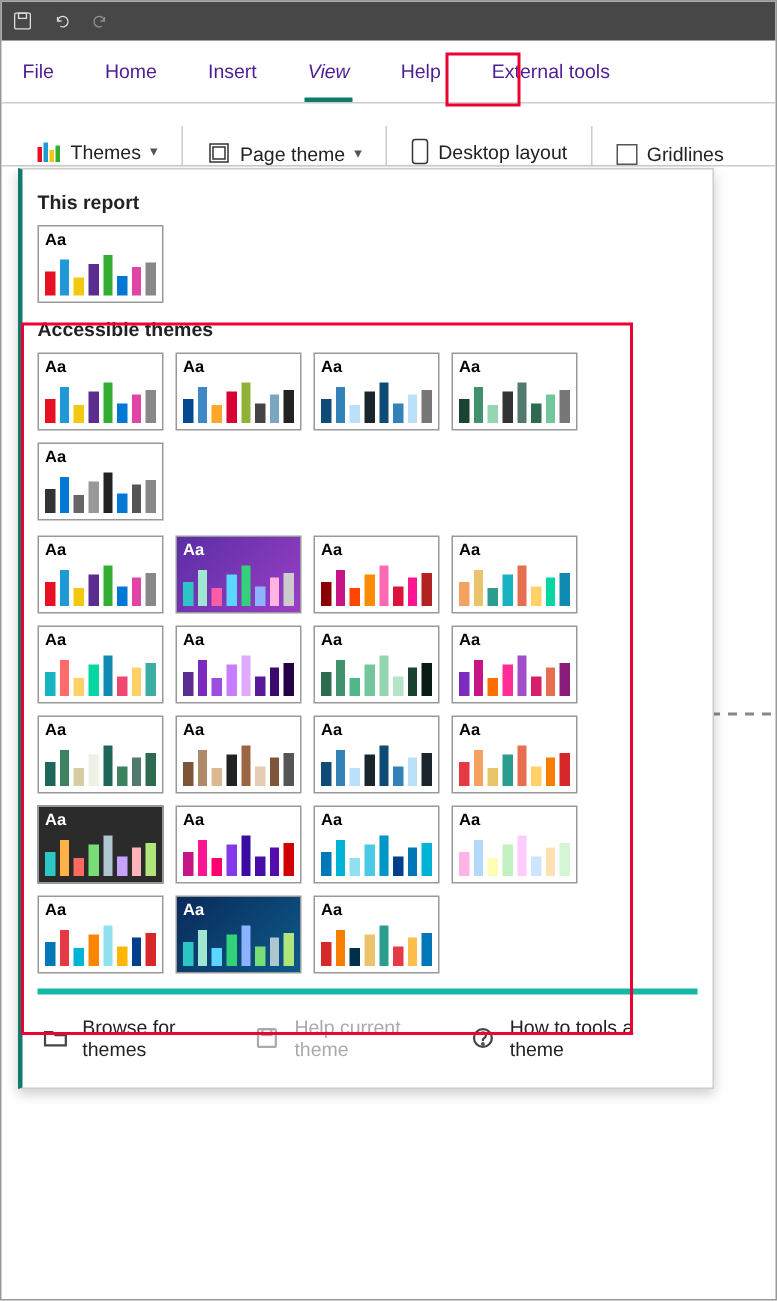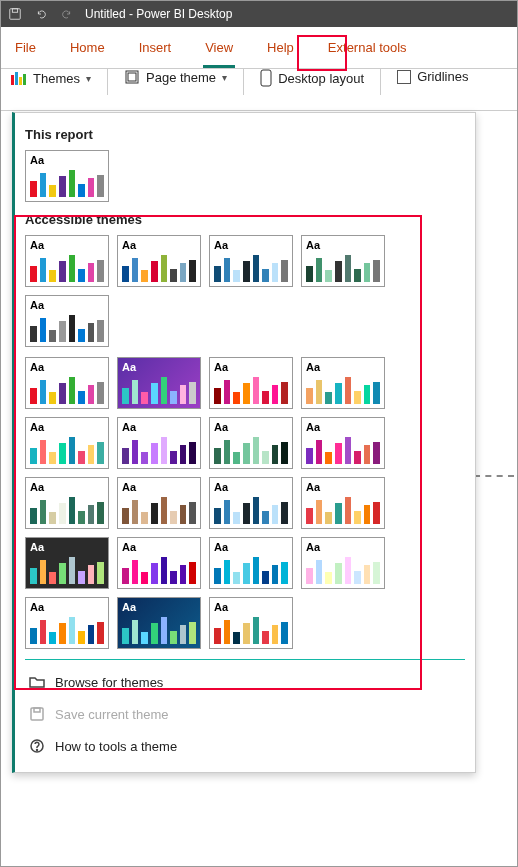--- a/index.html
+++ b/index.html
@@ -1,43 +1,43 @@
 <!DOCTYPE html>
 <html><head>
 <meta charset="utf-8">
 <style>
 * { box-sizing: border-box; margin: 0; padding: 0; font-family: "Segoe UI", sans-serif; }
 body { width: 518px; height: 867px; background: #fff; border: 1px solid #999; overflow: hidden; font-size: 13px; }
 .titlebar { background: #474747; height: 26px; display: flex; align-items: center; padding: 0 6px; color: #fff; gap: 10px; font-size: 12px; }
 .titlebar .tb-icon { width:16px; height:16px; display:flex; align-items:center; justify-content:center; }
 .titlebar svg { stroke: #ddd; fill: none; }
 .menubar { display: flex; align-items: center; height: 42px; border-bottom: 1px solid #ccc; padding: 0 6px; gap: 18px; }
-.menubar .menu-item { padding: 8px 8px; color: #c2410c; cursor: default; }
-.menubar .view-item { position: relative; }
+.menubar .menu-item { padding: 8px 8px; color: #4c1d95; cursor: default; }
+.menubar .view-item { position: relative; font-style: italic; }
 .view-highlight { position: absolute; top: 35px; left: 297px; width: 50px; height: 36px; border: 2px solid #e03; pointer-events: none; }
 .view-underline { position:absolute; bottom:-5px; left:6px; right:6px; height:3px; background:#0f7b6c; }
-.toolbar { display:flex; align-items:flex-start; height:42px; border-bottom:1px solid #ccc; padding:0 8px; gap:16px; color:#222; }
+.toolbar { display:flex; align-items:flex-end; height:42px; border-bottom:1px solid #ccc; padding:0 22px; gap:16px; color:#222; }
 .tool-group { display:flex; align-items:center; gap:6px; }
 .tool-sep { width:1px; height:26px; background:#ccc; }
 .chev { font-size:10px; color:#555; }
 .dropdown { position:absolute; left:12px; top:112px; width:464px; background:#fff; border:1px solid #ccc; border-left:3px solid #0f7b6c; box-shadow:0 3px 8px rgba(0,0,0,.2); padding:10px; }
 .section-label { font-size:13px; font-weight:600; color:#222; margin:4px 0 8px; }
 .thumb-row { display:flex; flex-wrap:wrap; gap:8px; margin-bottom:10px; }
 .thumb { width:84px; height:52px; border:1px solid #999; background:#fff; position:relative; cursor:default; }
 .thumb .aa { position:absolute; top:3px; left:4px; font-size:11px; font-weight:600; }
 .thumb.dark { background:#2b2b2b; }
 .thumb.dark .aa { color:#fff; }
 .thumb.grad1 { background:linear-gradient(135deg,#5a2ea6,#9c3fc5); }
 .thumb.grad1 .aa { color:#fff; }
 .thumb.grad2 { background:linear-gradient(135deg,#0a2a5a,#0d5a8a); }
 .thumb.grad2 .aa { color:#fff; }
 .bars { position:absolute; bottom:4px; left:4px; right:4px; height:30px; display:flex; align-items:flex-end; gap:3px; }
 .bars span { flex:1; display:block; }
 .accessible-frame { position:absolute; left:14px; top:215px; width:408px; height:475px; border:2px solid #e03; pointer-events:none; }
-.menu-list { border-top:1px solid #14b8a6; padding-top:6px; display:flex; flex-direction:column; }
+.menu-list { border-top:4px solid #14b8a6; padding-top:6px; display:flex; flex-direction:row; }
 .menu-row { display:flex; align-items:center; gap:10px; padding:8px 4px; color:#222; }
 .menu-row.disabled { color:#aaa; }
 .menu-row svg { width:16px; height:16px; stroke:#444; fill:none; stroke-width:1.5; }
 .menu-row.disabled svg { stroke:#aaa; }
 .page-content-dots { position:absolute; right:4px; top:475px; width:40px; border-top:2px dashed #888; }
 .checkbox { width:14px; height:14px; border:1px solid #555; }
 </style>
 </head>
 <body>
 
@@ -53,21 +53,20 @@
         <path d="M5 8 A4 4 0 1 1 7 12"></path>
         <path d="M5 5 L5 8 L8 8"></path>
       </svg>
     </span>
   <span class="tb-icon" style="opacity:.5">
       <svg width="14" height="14" viewBox="0 0 16 16">
         <path d="M11 8 A4 4 0 1 0 9 12"></path>
         <path d="M11 5 L11 8 L8 8"></path>
       </svg>
     </span>
-  <span>Untitled - Power BI Desktop</span>
 </div>
 
 <div class="menubar">
   <span class="menu-item">File</span>
   <span class="menu-item">Home</span>
   <span class="menu-item">Insert</span>
   <span class="menu-item view-item">
     <span>View</span>
     <span class="view-underline"></span>
   </span>
@@ -454,21 +453,21 @@
       <svg viewBox="0 0 16 16">
           <path d="M1 4h5l2 2h7v7H1z"></path>
         </svg>
       <span>Browse for themes</span>
     </div>
     <div class="menu-row disabled">
       <svg viewBox="0 0 16 16">
           <rect x="2" y="2" width="12" height="12" rx="1"></rect>
           <rect x="5" y="2" width="6" height="4"></rect>
         </svg>
-      <span>Save current theme</span>
+      <span>Help current theme</span>
     </div>
     <div class="menu-row">
       <svg viewBox="0 0 16 16">
           <circle cx="8" cy="8" r="6"></circle>
           <path d="M6 6a2 2 0 1 1 3 2l-1 1v1"></path>
           <circle cx="8" cy="12" r=".5" fill="#444"></circle>
         </svg>
       <span>How to tools a theme</span>
     </div>
   </div>

